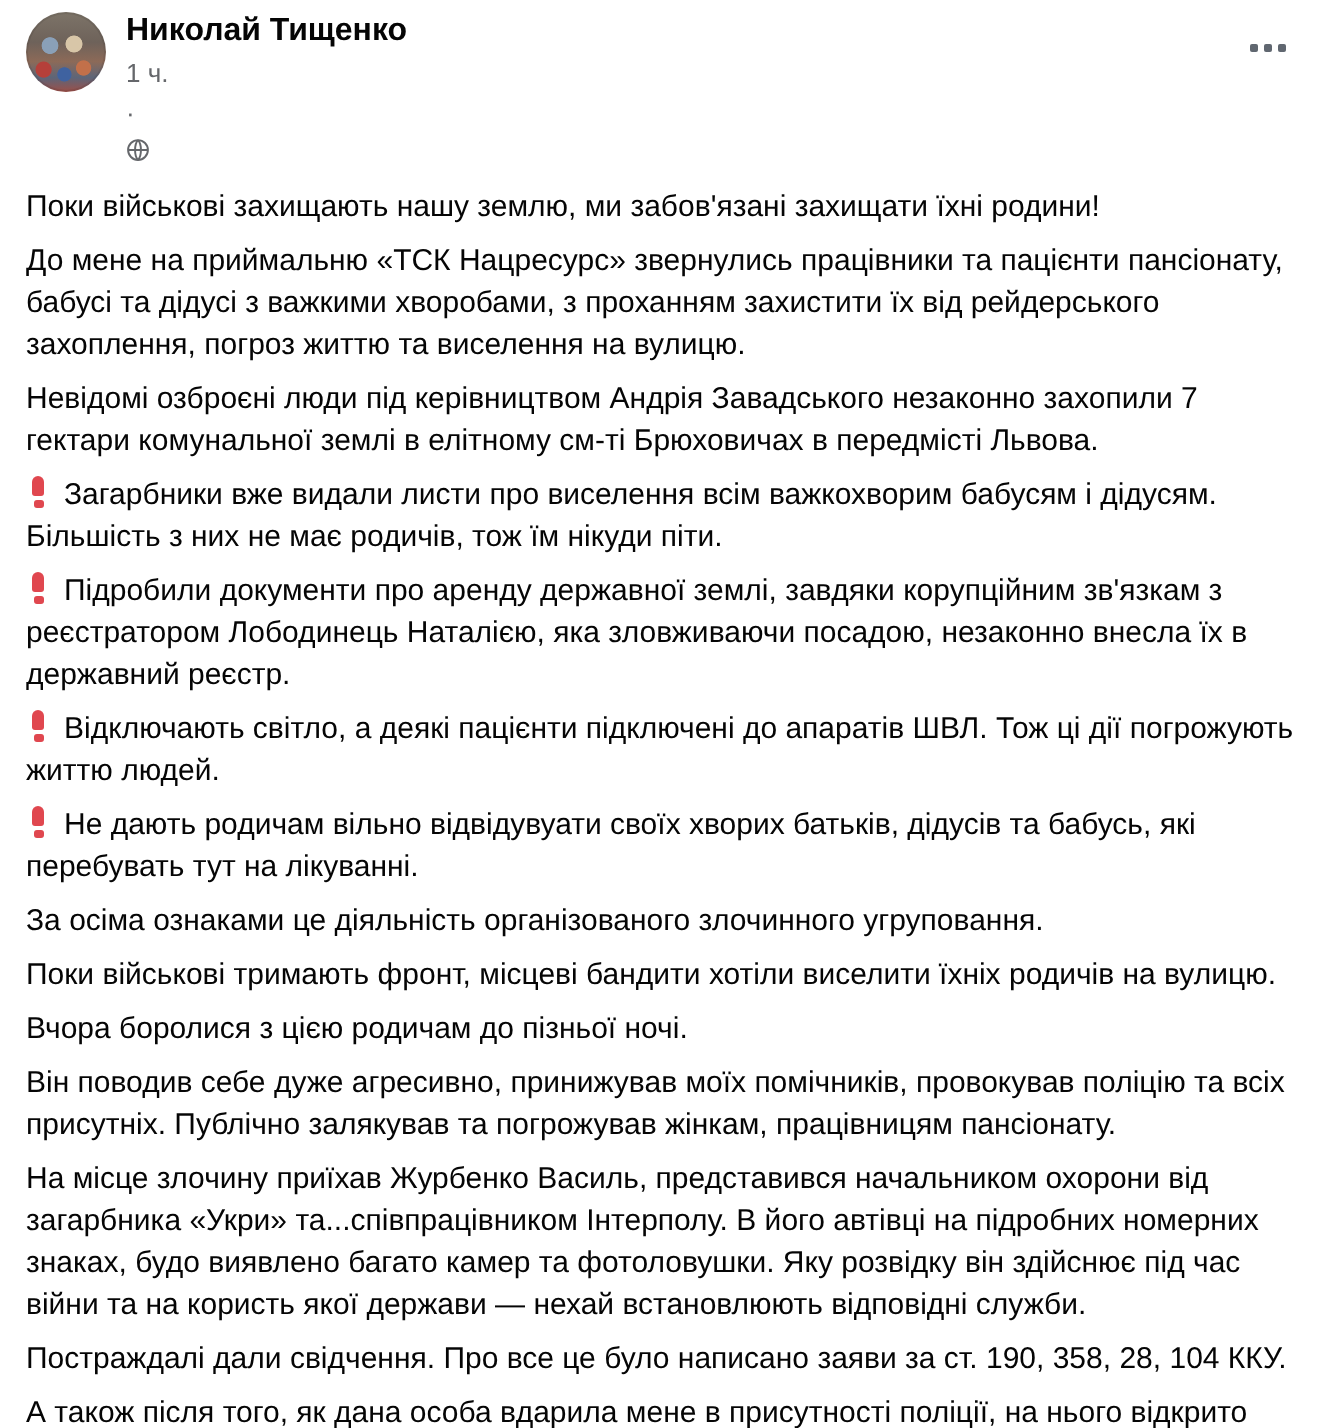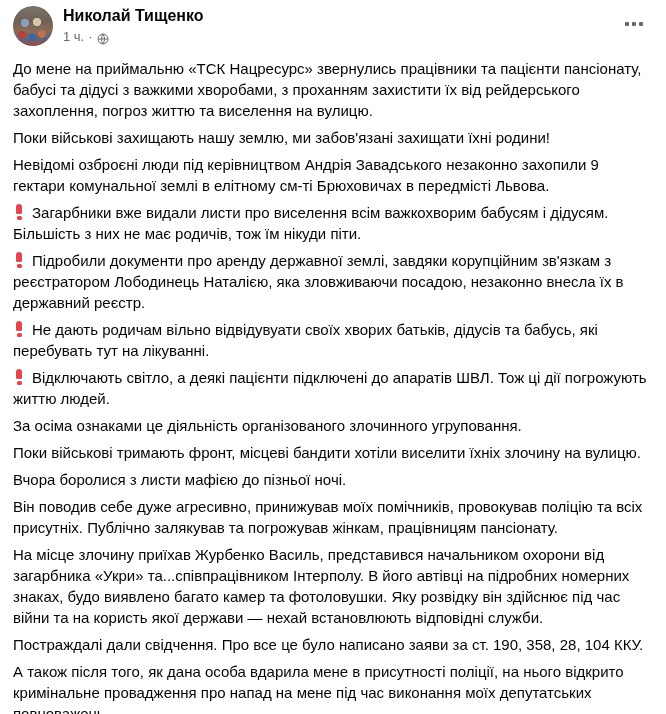--- a/index.html
+++ b/index.html
@@ -15,21 +15,21 @@
       radial-gradient(circle at 22% 72%, #b5403a 0 9%, rgba(0,0,0,0) 10%),
       radial-gradient(circle at 48% 78%, #3f62a0 0 9%, rgba(0,0,0,0) 10%),
       radial-gradient(circle at 72% 70%, #c2704a 0 9%, rgba(0,0,0,0) 10%),
       radial-gradient(circle at 60% 40%, #d8c6a8 0 12%, rgba(0,0,0,0) 13%),
       radial-gradient(circle at 30% 42%, #8aa0b8 0 11%, rgba(0,0,0,0) 12%),
       linear-gradient(180deg,#7d7468 0%,#6e625a 38%,#8c6a58 62%,#5d6578 82%,#9c4f48 100%);
     box-shadow:inset 0 0 0 1px rgba(0,0,0,.08);
   }
   .header-info{margin-left:10px;flex:1;min-width:0;}
   .author{font-size:16px;font-weight:700;line-height:20px;color:#050505;cursor:pointer;}
-  .meta{display:flex;align-items:flex-end;gap:4px;margin-top:3px;font-size:13px;line-height:16px;color:#65676B;}
+  .meta{display:flex;align-items:flex-start;gap:4px;margin-top:3px;font-size:13px;line-height:16px;color:#65676B;flex-direction:column;}
   .meta .time{cursor:pointer;}
   .globe{display:inline-flex;color:#65676B;}
   .more-btn{
     width:32px;height:32px;border-radius:50%;display:flex;align-items:center;justify-content:center;
     gap:3px;cursor:pointer;margin-top:2px;
   }
   .more-dot{width:4px;height:4px;background:#606770;border-radius:1px;display:block;}
   
   .content{padding:12px 16px 0 13px;font-size:15px;line-height:21px;color:#050505;}
   .content p{margin:0 0 6px 0;}
@@ -69,39 +69,39 @@
       </div>
     </div>
     <div class="more-btn">
       <span class="more-dot"></span>
       <span class="more-dot"></span>
       <span class="more-dot"></span>
     </div>
   </div>
 
   <div class="content" id="post-content">
+  <p><span class="para-text">Поки військові захищають нашу землю, ми забов'язані захищати їхні родини!</span></p>
+
   <p><span class="para-text">До мене на приймальню «ТСК Нацресурс» звернулись працівники та пацієнти пансіонату, бабусі та дідусі з важкими хворобами, з проханням захистити їх від рейдерського захоплення, погроз життю та виселення на вулицю.</span></p>
 
-  <p><span class="para-text">Поки військові захищають нашу землю, ми забов'язані захищати їхні родини!</span></p>
-
-  <p><span class="para-text">Невідомі озброєні люди під керівництвом Андрія Завадського незаконно захопили 9 гектари комунальної землі в елітному см-ті Брюховичах в передмісті Львова.</span></p>
+  <p><span class="para-text">Невідомі озброєні люди під керівництвом Андрія Завадського незаконно захопили 7 гектари комунальної землі в елітному см-ті Брюховичах в передмісті Львова.</span></p>
 
   <p><span class="excl"></span><span class="para-text">Загарбники вже видали листи про виселення всім важкохворим бабусям і дідусям. Більшість з них не має родичів, тож їм нікуди піти.</span></p>
 
   <p><span class="excl"></span><span class="para-text">Підробили документи про аренду державної землі, завдяки корупційним зв'язкам з реєстратором Лободинець Наталією, яка зловживаючи посадою, незаконно внесла їх в державний реєстр.</span></p>
 
+  <p><span class="excl"></span><span class="para-text">Відключають світло, а деякі пацієнти підключені до апаратів ШВЛ. Тож ці дії погрожують життю людей.</span></p>
+
   <p><span class="excl"></span><span class="para-text">Не дають родичам вільно відвідувуати своїх хворих батьків, дідусів та бабусь, які перебувать тут на лікуванні.</span></p>
-
-  <p><span class="excl"></span><span class="para-text">Відключають світло, а деякі пацієнти підключені до апаратів ШВЛ. Тож ці дії погрожують життю людей.</span></p>
 
   <p><span class="para-text">За осіма ознаками це діяльність організованого злочинного угруповання.</span></p>
 
-  <p><span class="para-text">Поки військові тримають фронт, місцеві бандити хотіли виселити їхніх злочину на вулицю.</span></p>
+  <p><span class="para-text">Поки військові тримають фронт, місцеві бандити хотіли виселити їхніх родичів на вулицю.</span></p>
 
-  <p><span class="para-text">Вчора боролися з листи мафією до пізньої ночі.</span></p>
+  <p><span class="para-text">Вчора боролися з цією родичам до пізньої ночі.</span></p>
 
   <p><span class="para-text">Він поводив себе дуже агресивно, принижував моїх помічників, провокував поліцію та всіх присутніх. Публічно залякував та погрожував жінкам, працівницям пансіонату.</span></p>
 
   <p><span class="para-text">На місце злочину приїхав Журбенко Василь, представився начальником охорони від загарбника «Укри» та...співпрацівником Інтерполу. В його автівці на підробних номерних знаках, будо виявлено багато камер та фотоловушки. Яку розвідку він здійснює під час війни та на користь якої держави — нехай встановлюють відповідні служби.</span></p>
 
   <p><span class="para-text">Постраждалі дали свідчення. Про все це було написано заяви  за ст.  190, 358, 28, 104 ККУ.</span></p>
 
   <p><span class="para-text">А також після того, як дана особа вдарила мене в присутності поліції, на нього відкрито кримінальне провадження про напад на мене під час виконання моїх депутатських повноважень.</span></p>
 </div>
 

